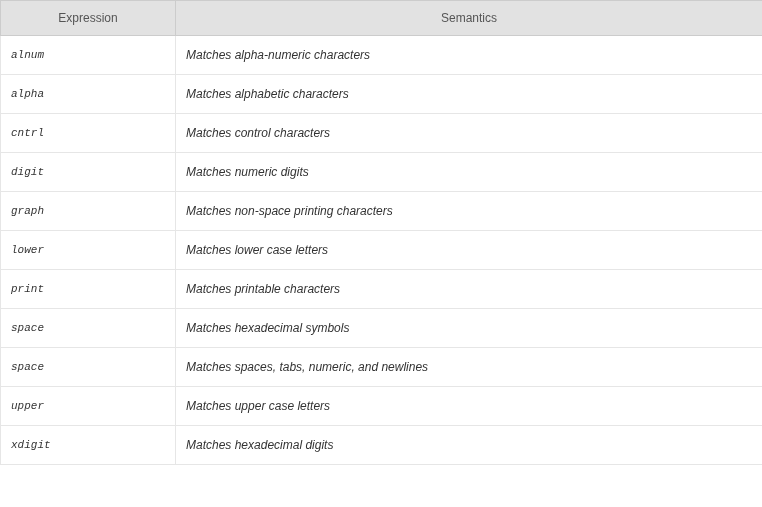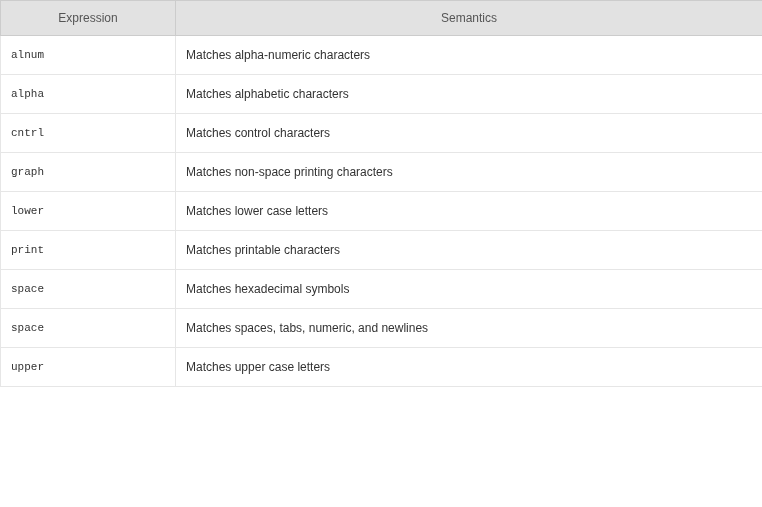--- a/index.html
+++ b/index.html
@@ -24,20 +24,21 @@
     padding: 10px 3px;
     border: 1px solid #cccccc;
     font-size: 12px;
   }
   td {
     border: 1px solid #e6e6e6;
     padding: 12px 10px;
     color: #333333;
     vertical-align: middle;
     font-size: 12px;
+    font-style: italic;
   }
   td.expr {
     font-family: "Courier New", Courier, monospace;
     font-size: 11px;
     color: #333333;
   }
   col.expr-col { width: 175px; }
   col.sem-col  { width: 587px; }
 </style>
 </head>
@@ -61,20 +62,24 @@
     </tr>
     <tr>
       <td class="expr">alpha</td>
       <td>Matches alphabetic characters</td>
     </tr>
     <tr>
       <td class="expr">cntrl</td>
       <td>Matches control characters</td>
     </tr>
     <tr>
+      <td class="expr">digit</td>
+      <td>Matches numeric digits</td>
+    </tr>
+    <tr>
       <td class="expr">graph</td>
       <td>Matches non-space printing characters</td>
     </tr>
     <tr>
       <td class="expr">lower</td>
       <td>Matches lower case letters</td>
     </tr>
     <tr>
       <td class="expr">print</td>
       <td>Matches printable characters</td>
@@ -84,14 +89,18 @@
       <td>Matches hexadecimal symbols</td>
     </tr>
     <tr>
       <td class="expr">space</td>
       <td>Matches spaces, tabs, numeric, and newlines</td>
     </tr>
     <tr>
       <td class="expr">upper</td>
       <td>Matches upper case letters</td>
     </tr>
+    <tr>
+      <td class="expr">xdigit</td>
+      <td>Matches hexadecimal digits</td>
+    </tr>
   </tbody>
 </table>
 
 </body></html>

